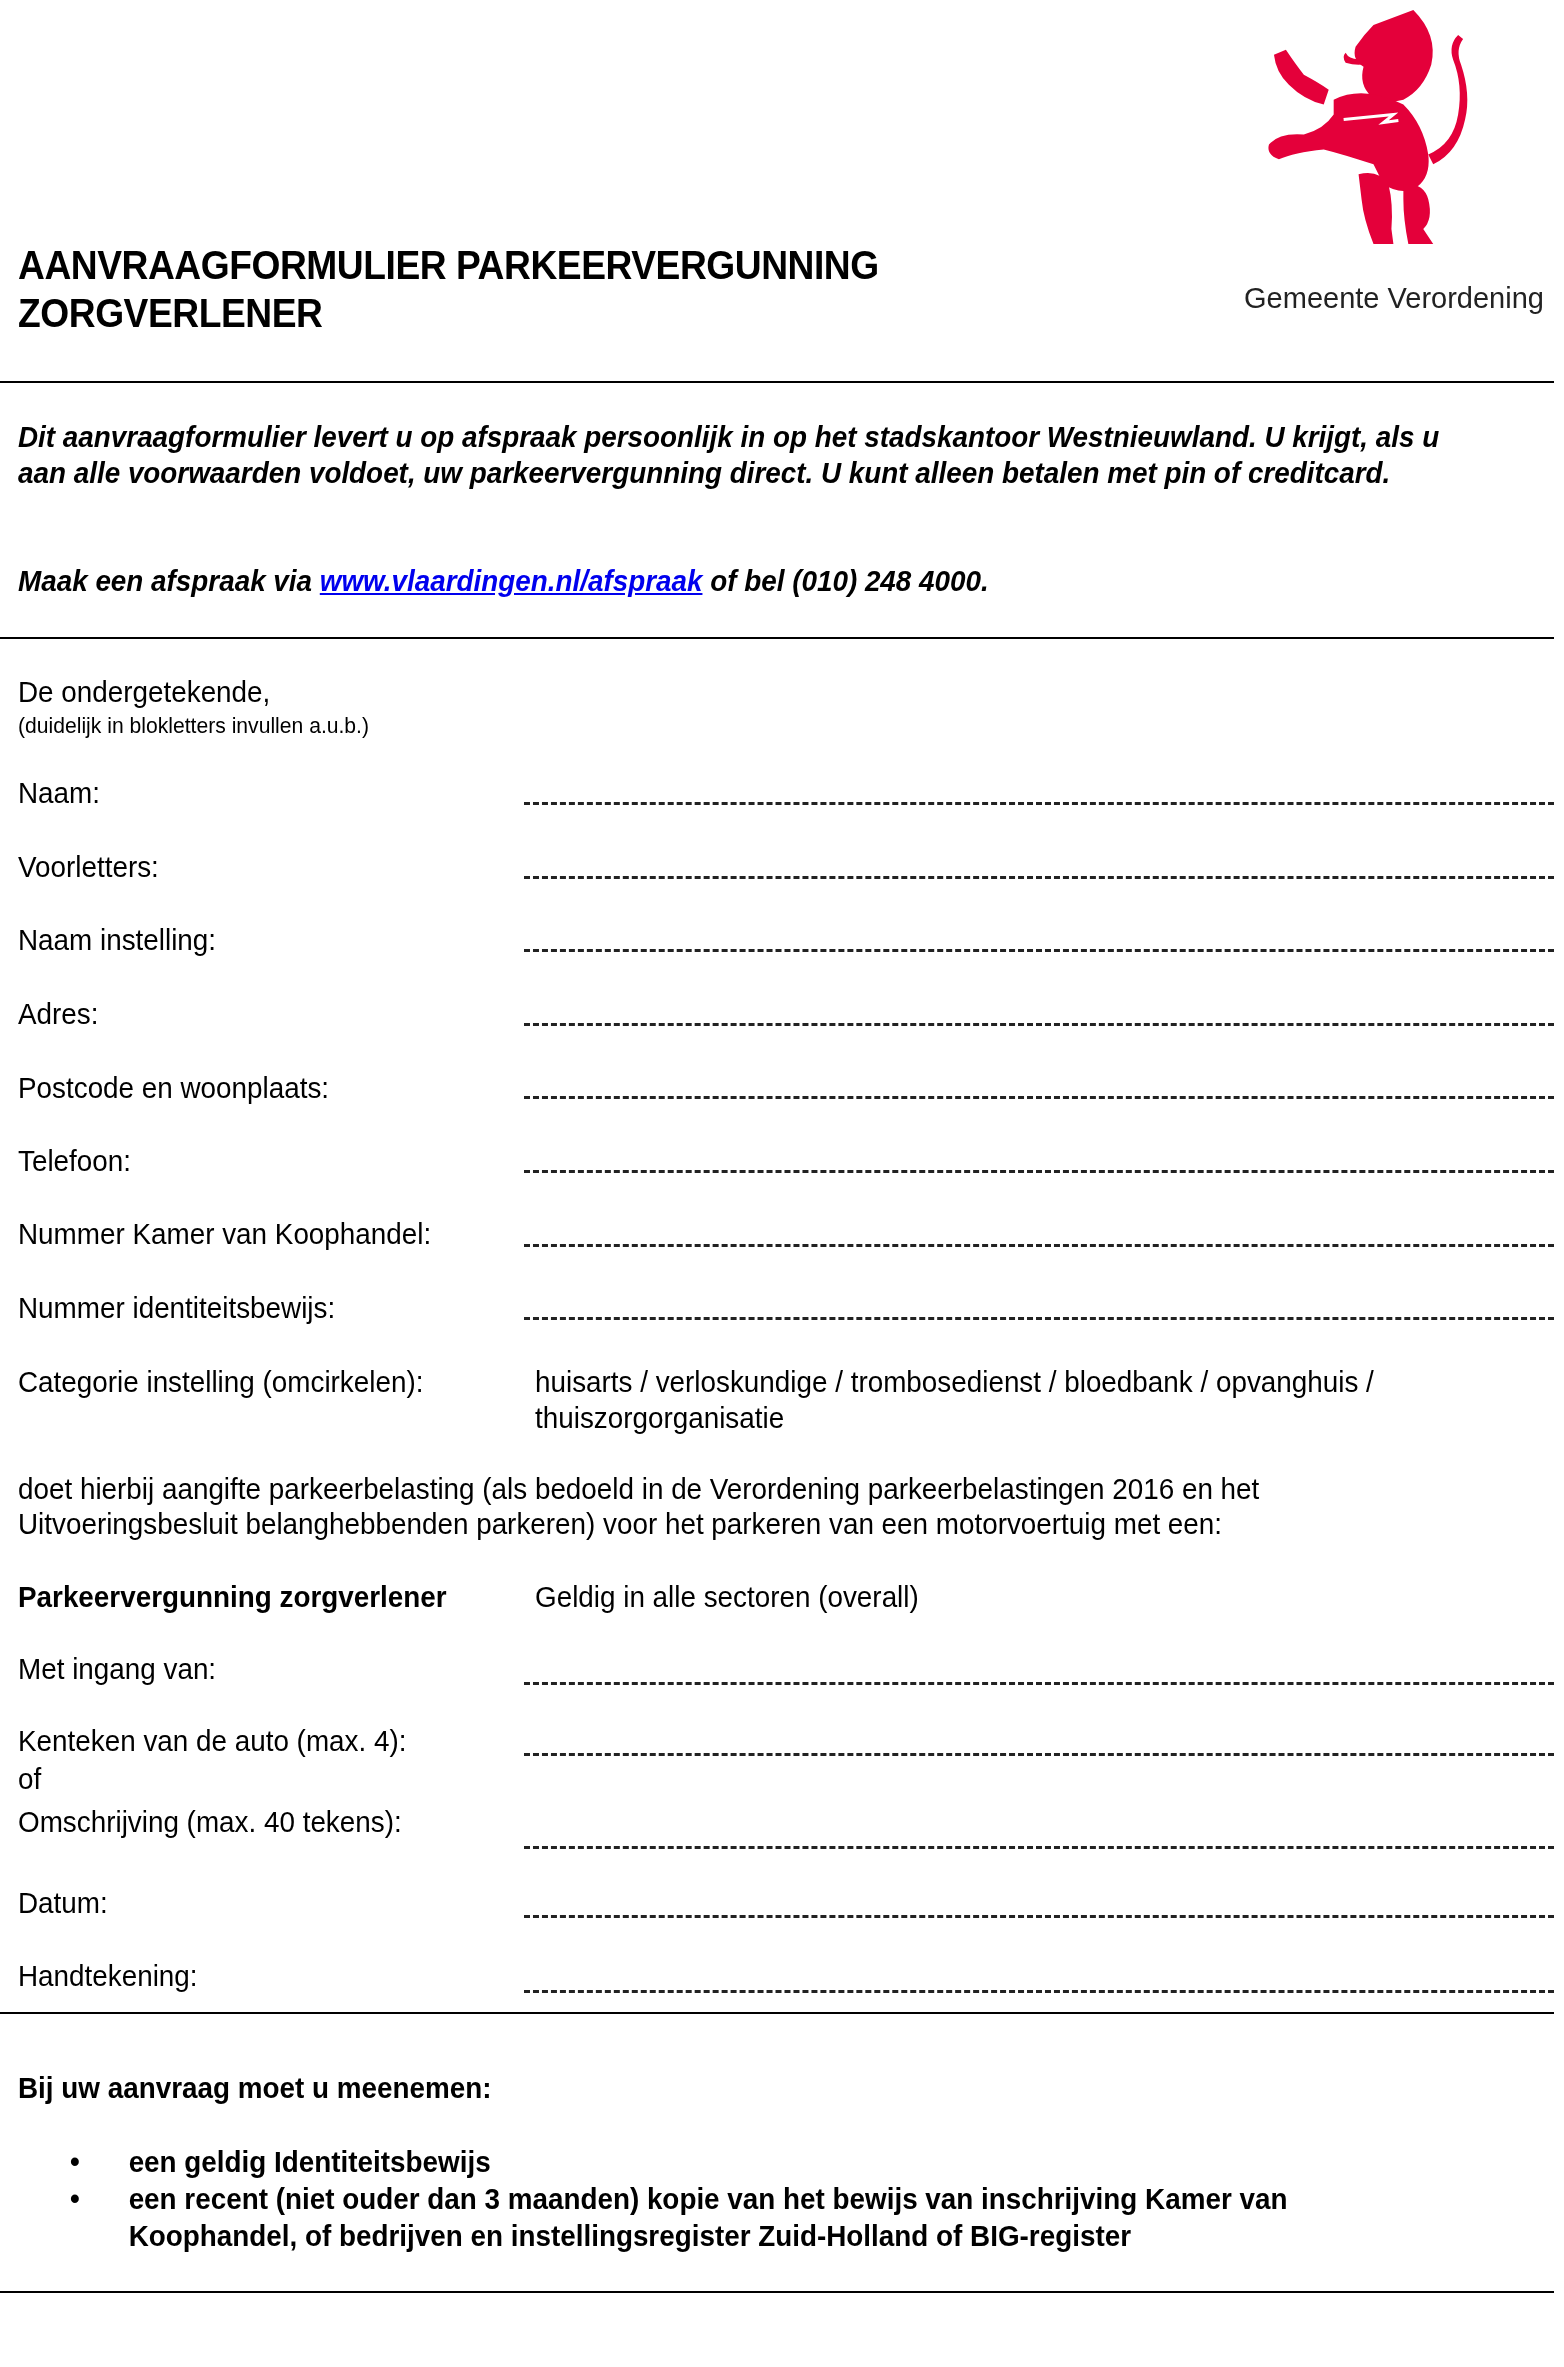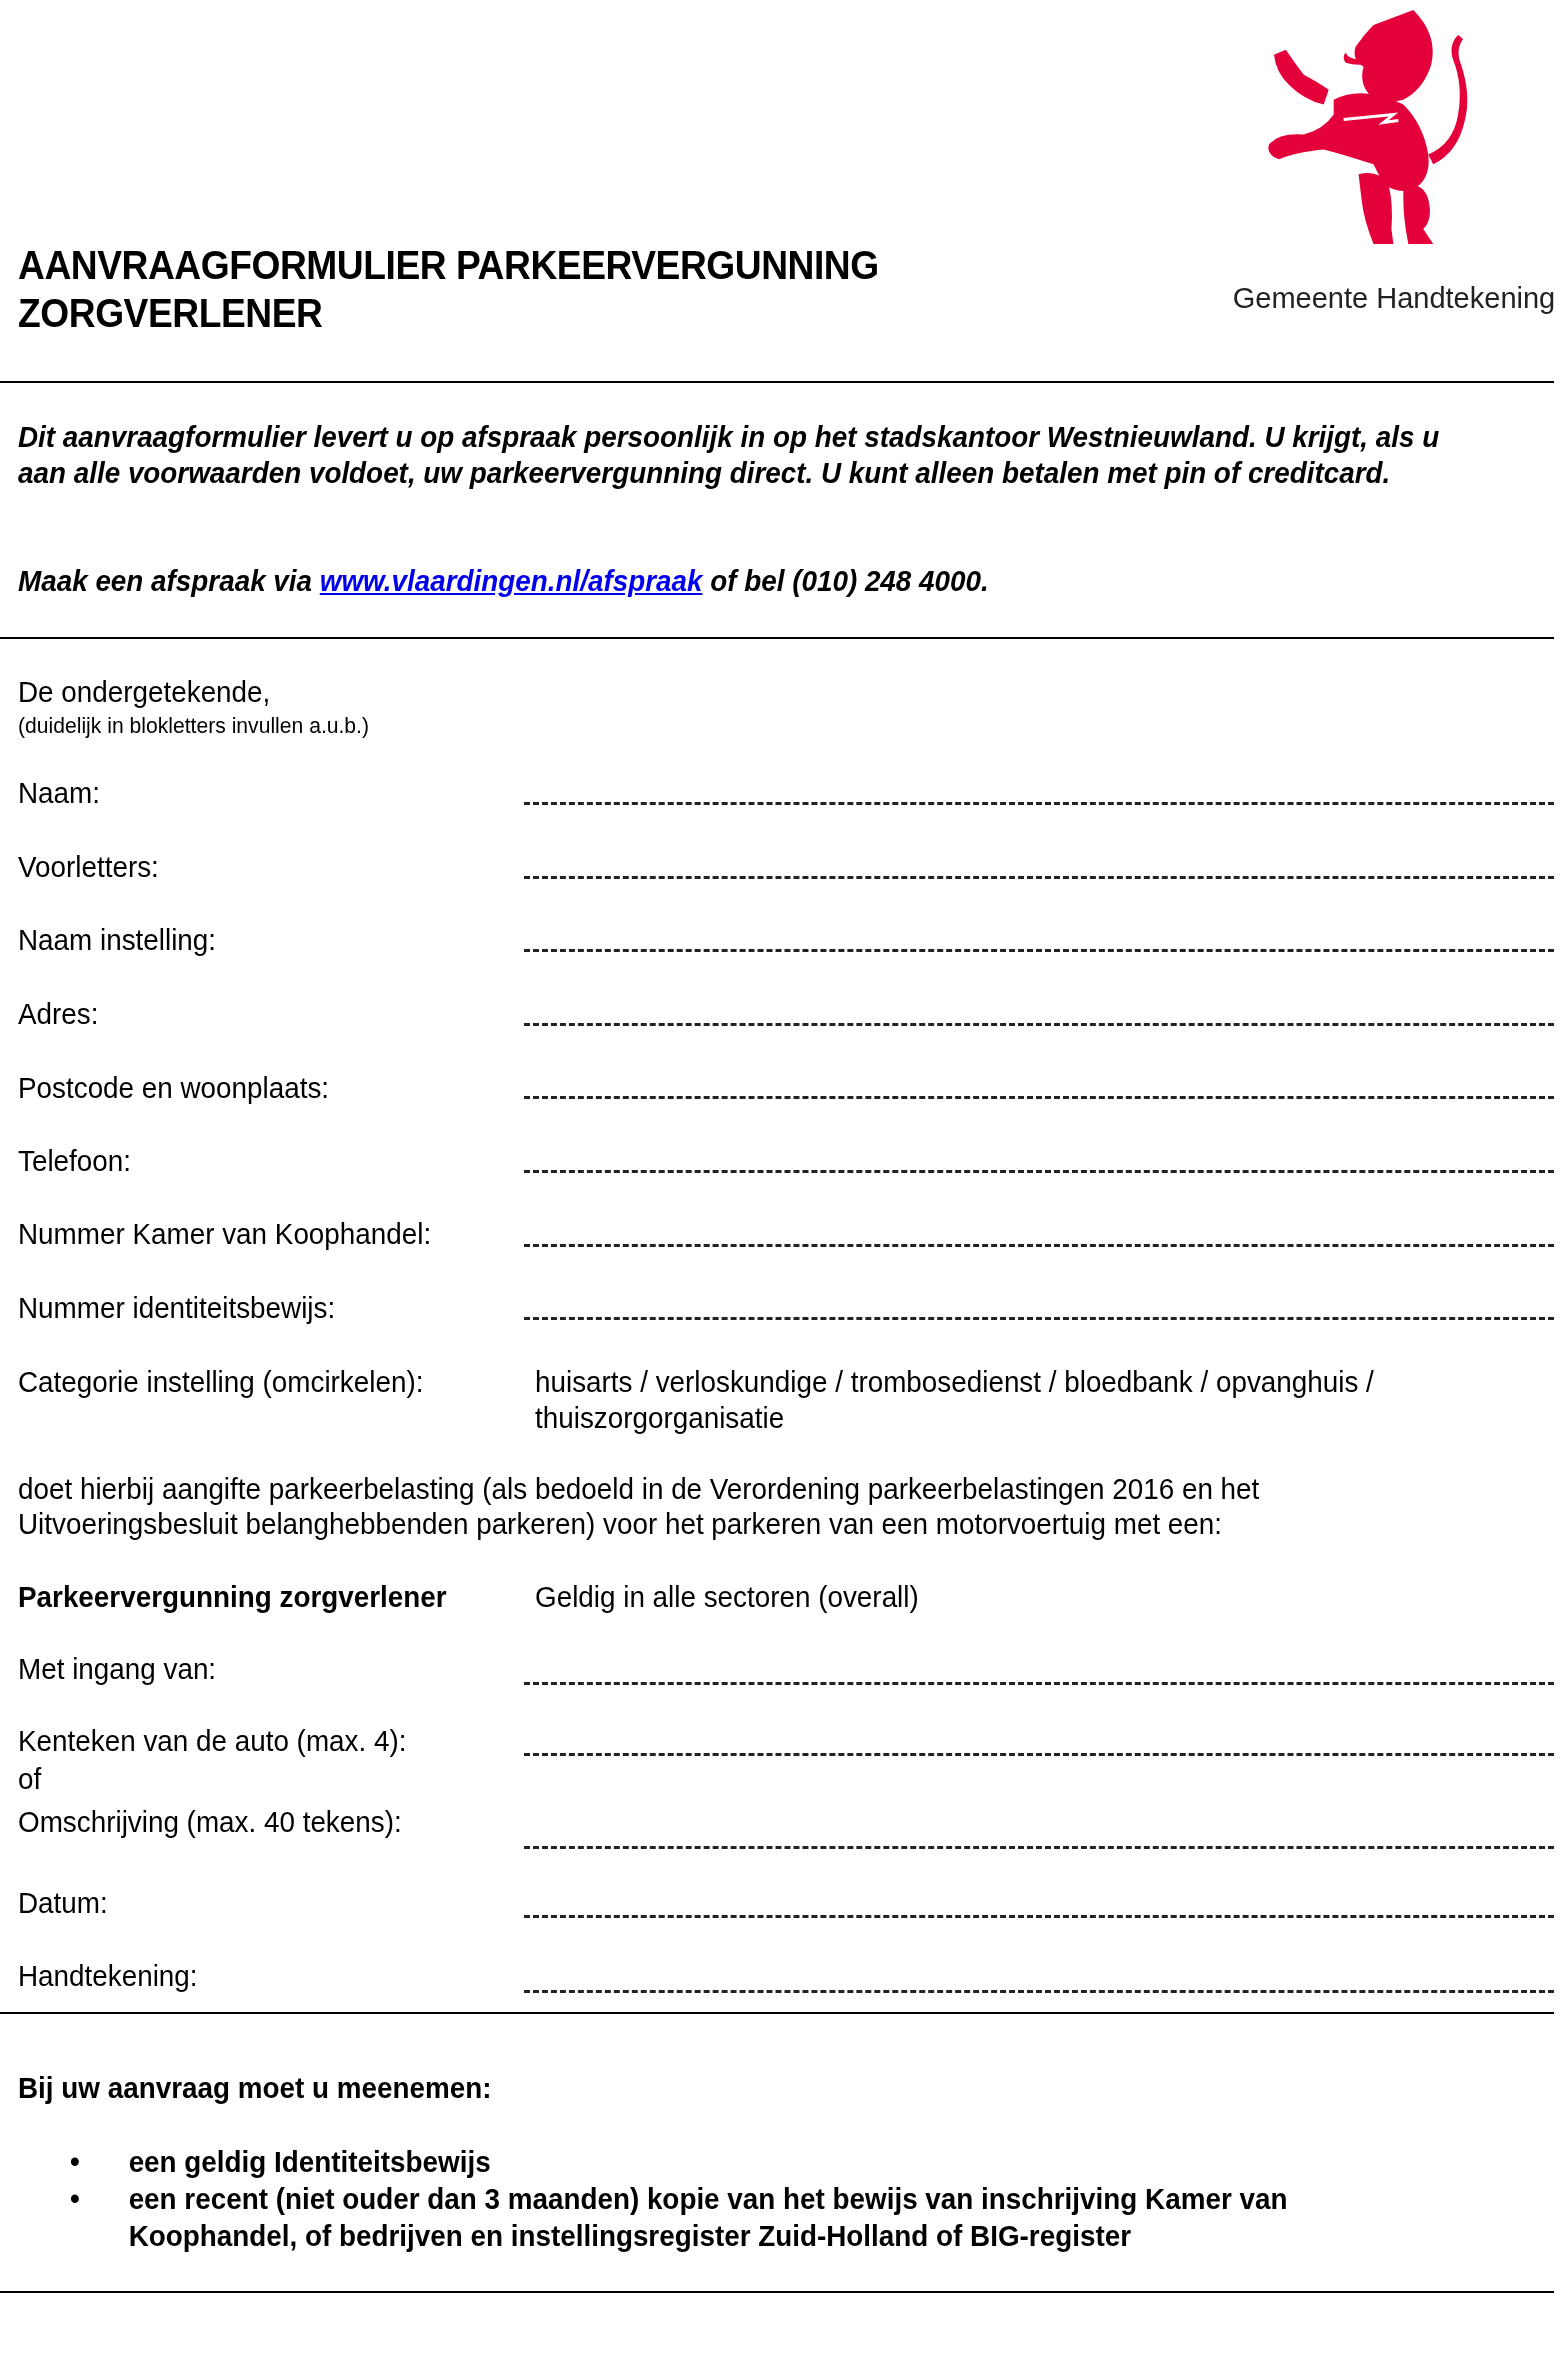--- a/index.html
+++ b/index.html
@@ -32,21 +32,21 @@
 
       <path d="M70 95 Q100 80 140 100 Q160 120 165 150 Q168 175 150 185 Q135 190 120 180 L110 160 Q80 150 60 145 Q30 148 15 155 Q2 150 5 140 Q15 128 40 130 Q60 125 70 110 Z"></path>
 
       <path d="M95 170 Q115 165 125 180 Q130 200 128 225 L130 240 L110 240 Q100 215 98 195 Z"></path>
       <path d="M140 180 Q160 178 165 195 Q170 215 160 225 L170 240 L145 240 Q140 215 140 195 Z"></path>
 
       <path d="M165 150 Q190 140 195 110 Q200 80 190 55 Q185 40 195 30 L200 34 Q192 45 198 60 Q208 90 202 115 Q195 148 170 160 Z"></path>
     </g>
     <path d="M80 115 L130 110 L120 118 L135 116" stroke="#fff" stroke-width="3" fill="none"></path>
   </svg>
-  <div class="abs logo-text" style="left:0; top:282px; width:340px; text-align:center;">Gemeente Handtekening</div>
+  <div class="abs logo-text" style="left:0; top:282px; width:340px; text-align:center;">Gemeente Verordening</div>
 </div>
 
 <div class="abs title" style="top:241px;">AANVRAAGFORMULIER PARKEERVERGUNNING</div>
 <div class="abs title" style="top:289px;">ZORGVERLENER</div>
 
 <div class="abs rule" style="left:0; top:381px; width:1554px;"></div>
 
 <div class="abs intro" style="top:419px;">Dit aanvraagformulier levert u op afspraak persoonlijk in op het stadskantoor Westnieuwland. U krijgt, als u aan alle voorwaarden voldoet, uw parkeervergunning direct. U kunt alleen betalen met pin of creditcard.</div>
 <div class="abs intro" style="top:563px;">
   <span>Maak een afspraak via </span><a href="#">www.vlaardingen.nl/afspraak</a><span> of bel (010) 248 4000.</span>

